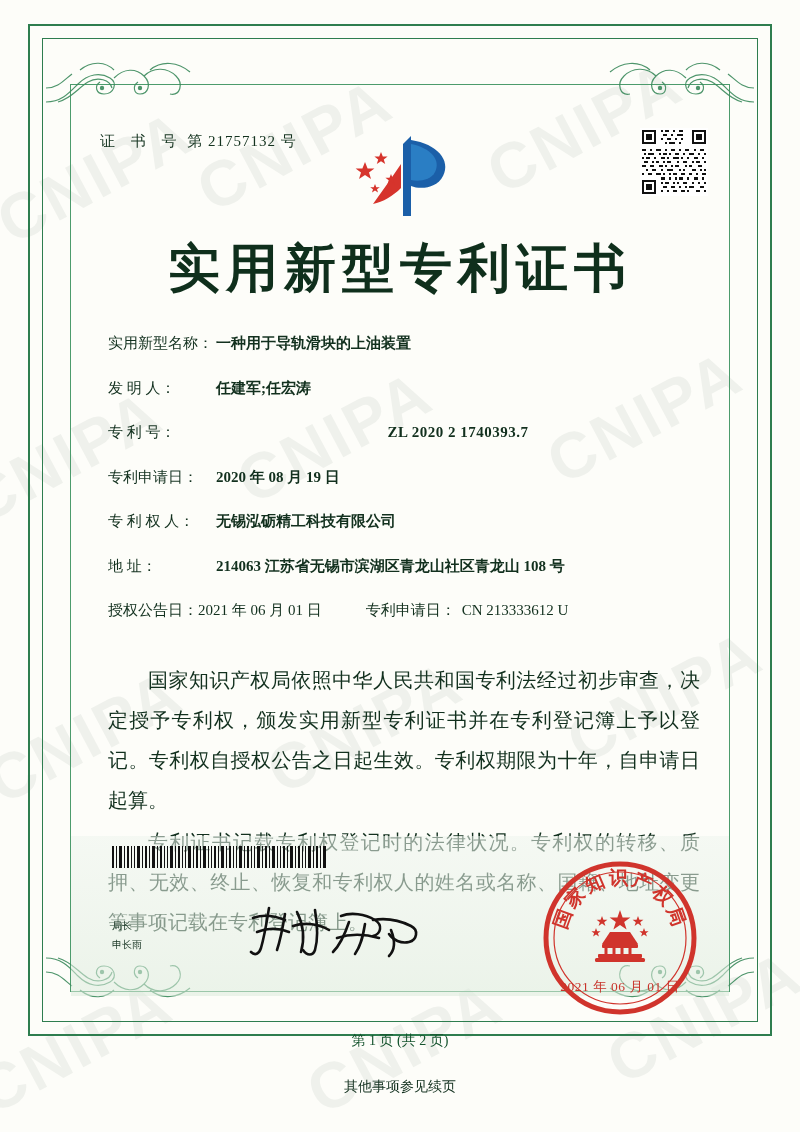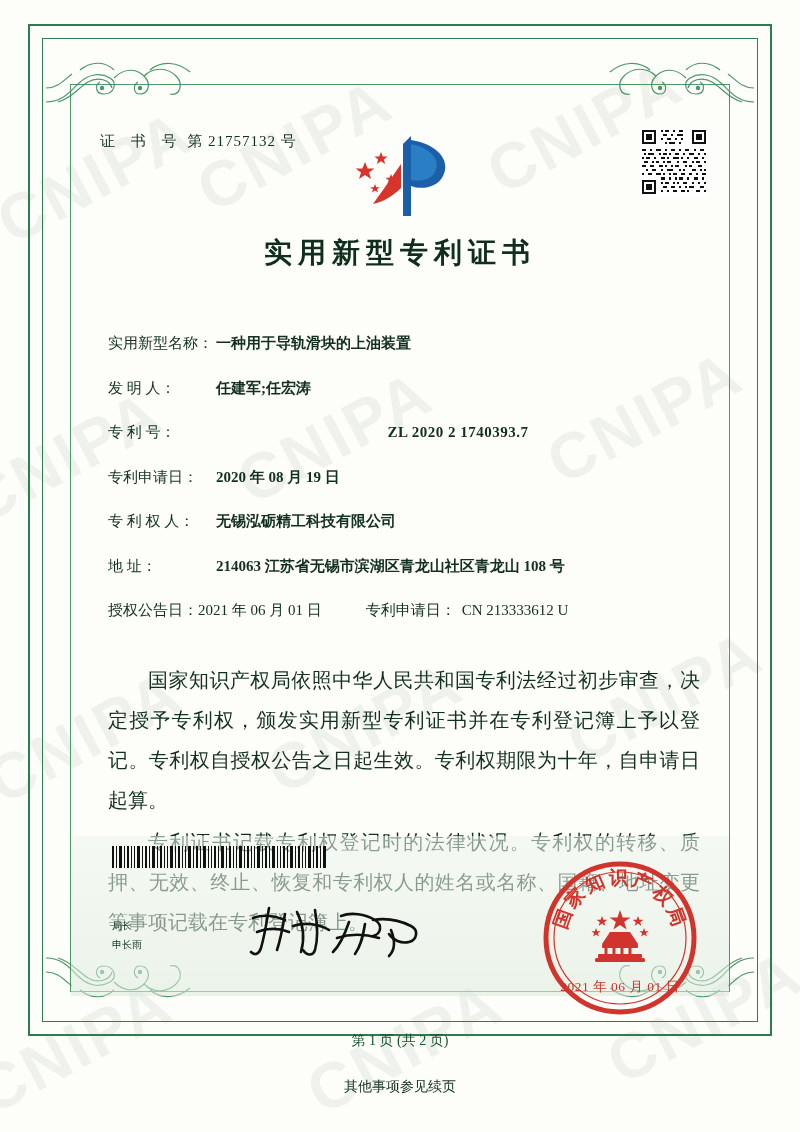--- a/index.html
+++ b/index.html
@@ -94,21 +94,21 @@
     width: 68px;
     height: 68px;
     background: #fff;
   }
 
   .title {
     position: absolute;
     left: 0; right: 0;
     top: 234px;
     text-align: center;
-    font-size: 28px;
+    font-size: 52px;
     font-weight: 700;
     letter-spacing: 6px;
     color: #0f2f1c;
     font-family: "Liberation Serif", serif;
   }
 
   
   .fields {
     position: absolute;
     left: 108px;

